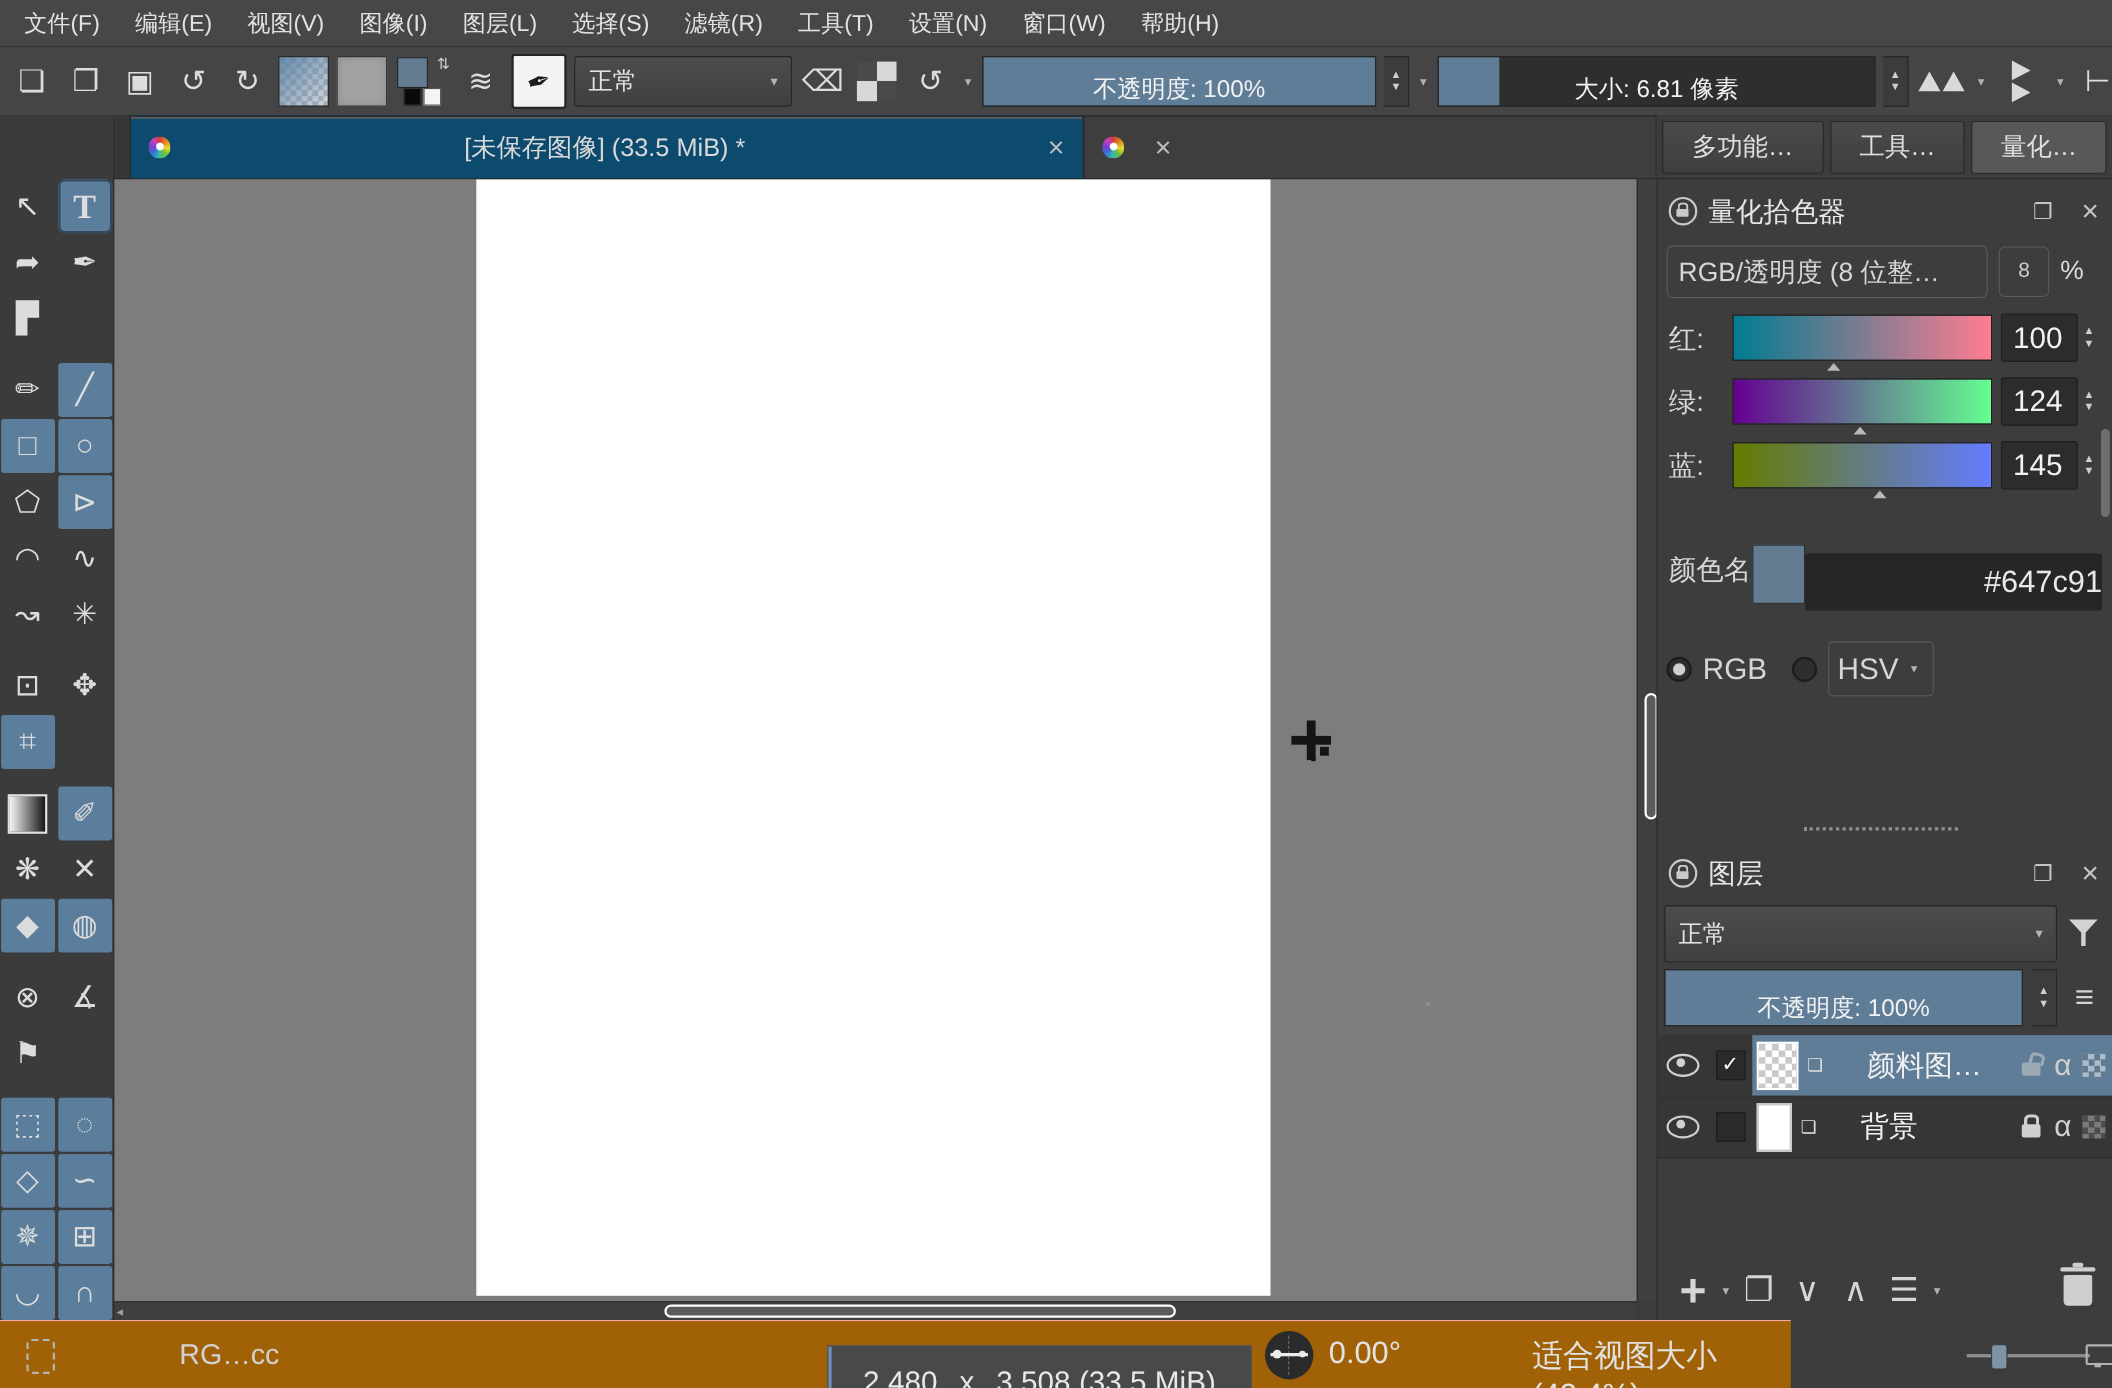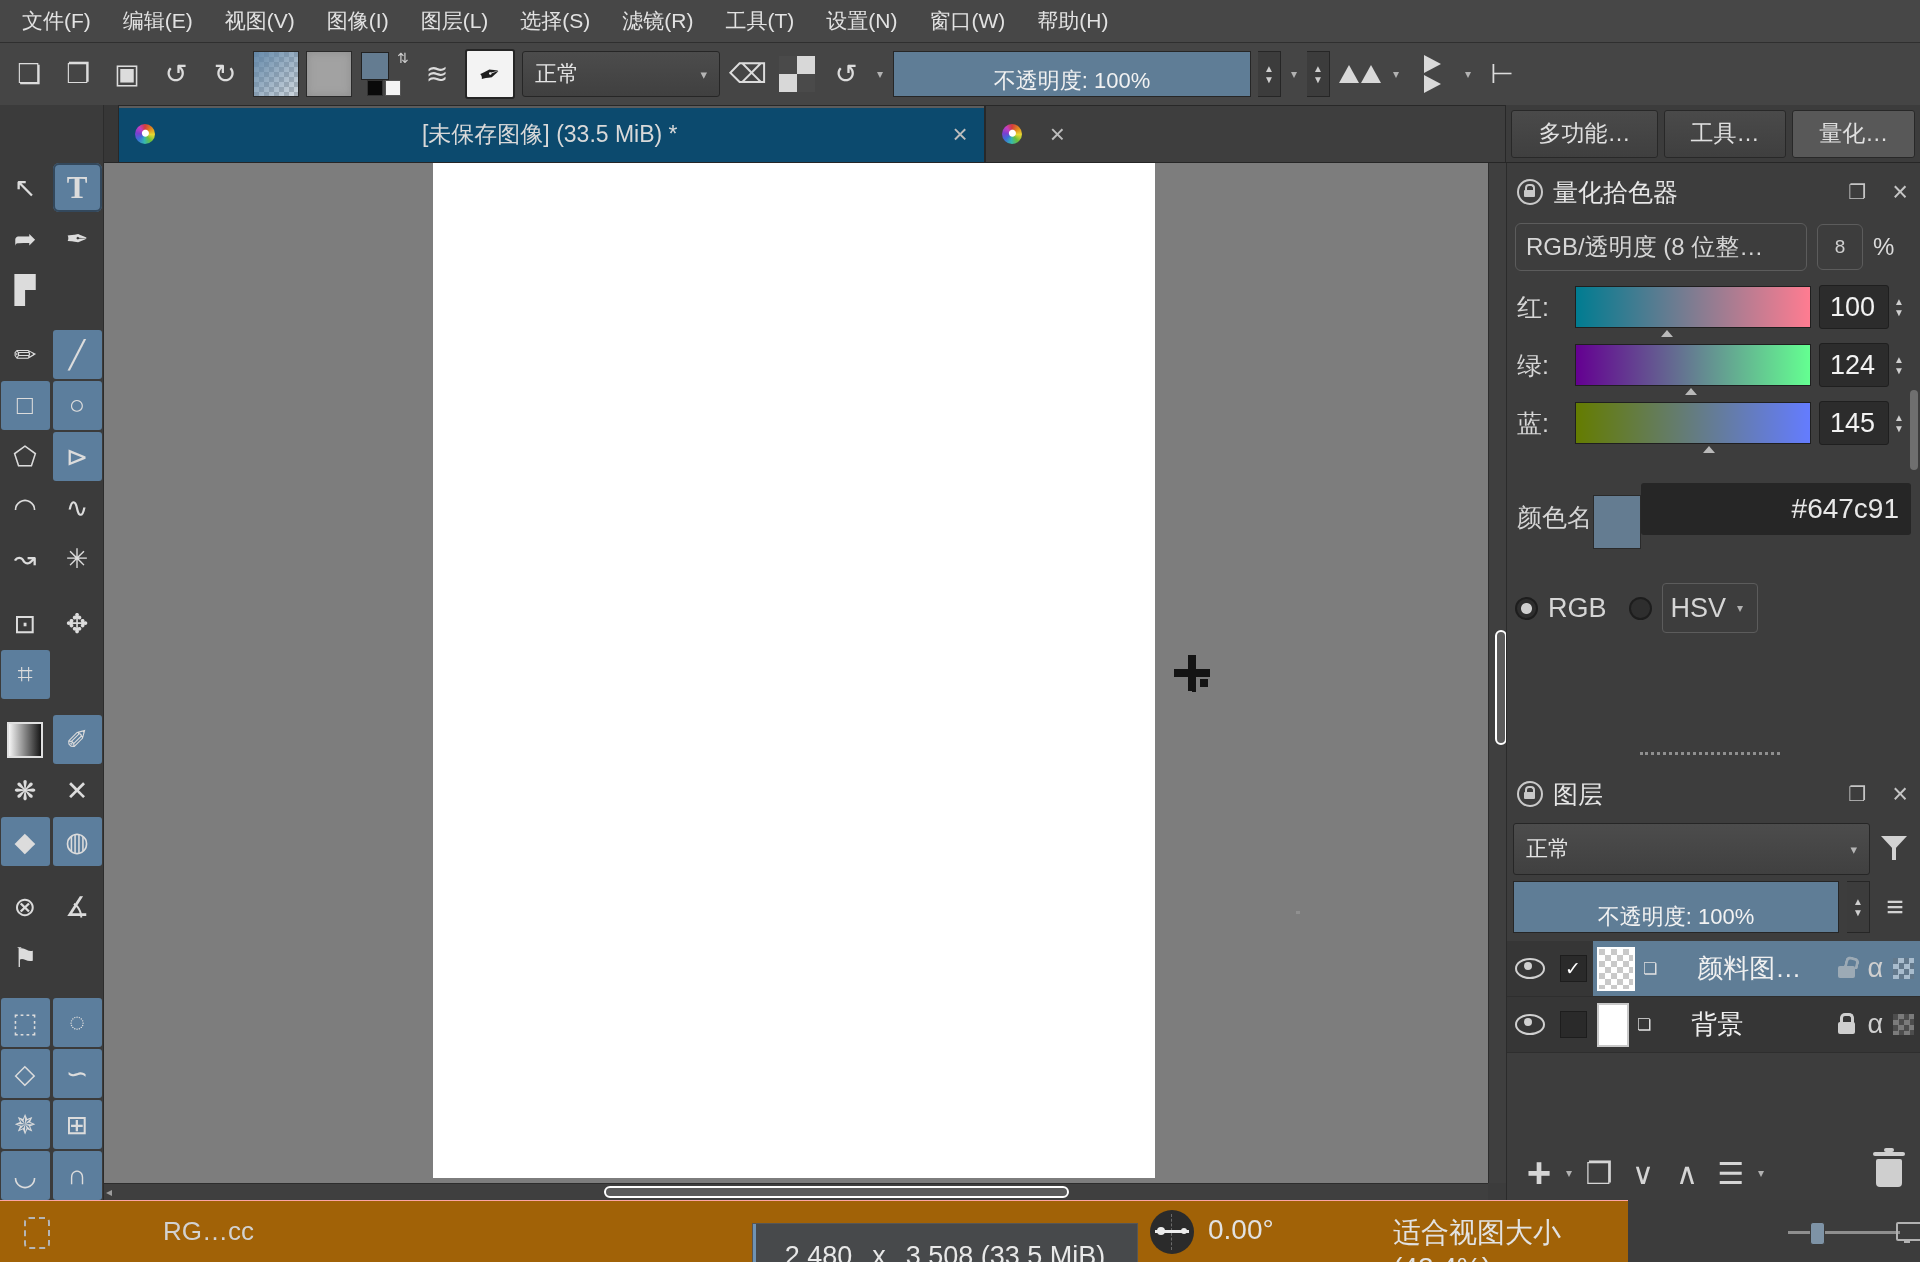--- a/index.html
+++ b/index.html
@@ -130,22 +130,22 @@
   .chlabel{width:58px;padding-left:10px;font-size:25px;flex:none}
   .chbar{width:234px;height:40px;border:1px solid #1f1f1f;position:relative;flex:none}
   .chmark{position:absolute;bottom:-10px;width:0;height:0;border-left:6px solid transparent;
       border-right:6px solid transparent;border-bottom:7px solid #b9b9b9}
   .chval{width:58px;height:42px;background:#2c2c2c;border:1px solid #1f1f1f;border-radius:3px;margin-left:8px;
       font-size:27px;color:#f2f2f2;display:flex;align-items:center;padding-left:10px;flex:none}
   .chspin{width:20px;height:44px;display:flex;flex-direction:column;align-items:center;justify-content:center;
       font-size:10px;color:#cfcfcf;line-height:11px;flex:none}
   #cname-label{position:absolute;left:10px;top:338px;font-size:25px}
   #cswatch{position:absolute;left:86px;top:332px;width:46px;height:52px;border:1px solid #2a2a2a}
-  #chex{position:absolute;left:134px;top:320px;width:270px;height:52px;background:#262626;border-radius:3px;
-      box-sizing:border-box;display:flex;align-items:center;justify-content:flex-end;padding-right:12px;
+  #chex{position:absolute;left:134px;top:340px;width:270px;height:52px;background:#262626;border-radius:3px;
+      box-sizing:border-box;display:flex;align-items:center;justify-content:flex-end;
       font-size:28px;color:#e8e8e8}
   #radio-row{position:absolute;left:8px;top:420px;display:flex;align-items:center}
   .rdot{width:19px;height:19px;border-radius:50%;background:#2e2e2e;border:2px solid #1d1d1d;flex:none}
   .rdot.sel{background:radial-gradient(circle,#cfcfcf 0 5px,#2e2e2e 6px)}
   .rlabel{font-size:27px;margin:0 22px 0 10px}
   .hsvbox{width:96px;height:50px;border:1px solid #5c5c5c;border-radius:4px;display:flex;align-items:center;
       padding:0 8px;font-size:27px;box-sizing:border-box;gap:8px}
   #resize-dots{position:absolute;left:1640px;top:752px;width:140px;border-top:3px dotted #8f8f8f;height:0}
 
   
@@ -259,20 +259,24 @@
   <span class="tiny-arrow">▾</span>
   <div class="slider" style="width:356px">
     <div class="fill" style="width:100%"></div>
     <span class="stxt">不透明度: 100%</span>
   </div>
   <div class="spin">
       <span>▲</span>
       <span>▼</span>
     </div>
   <span class="tiny-arrow">▾</span>
+  <div class="slider" style="width:396px">
+    <div class="fill" style="width:14%"></div>
+    <span class="stxt">大小:  6.81 像素</span>
+  </div>
   <div class="spin">
       <span>▲</span>
       <span>▼</span>
     </div>
   <div class="mirror v">
       <span class="tri-up"></span>
       <span class="tri-up"></span>
     </div>
   <span class="tiny-arrow">▾</span>
   <div class="mirror h">

